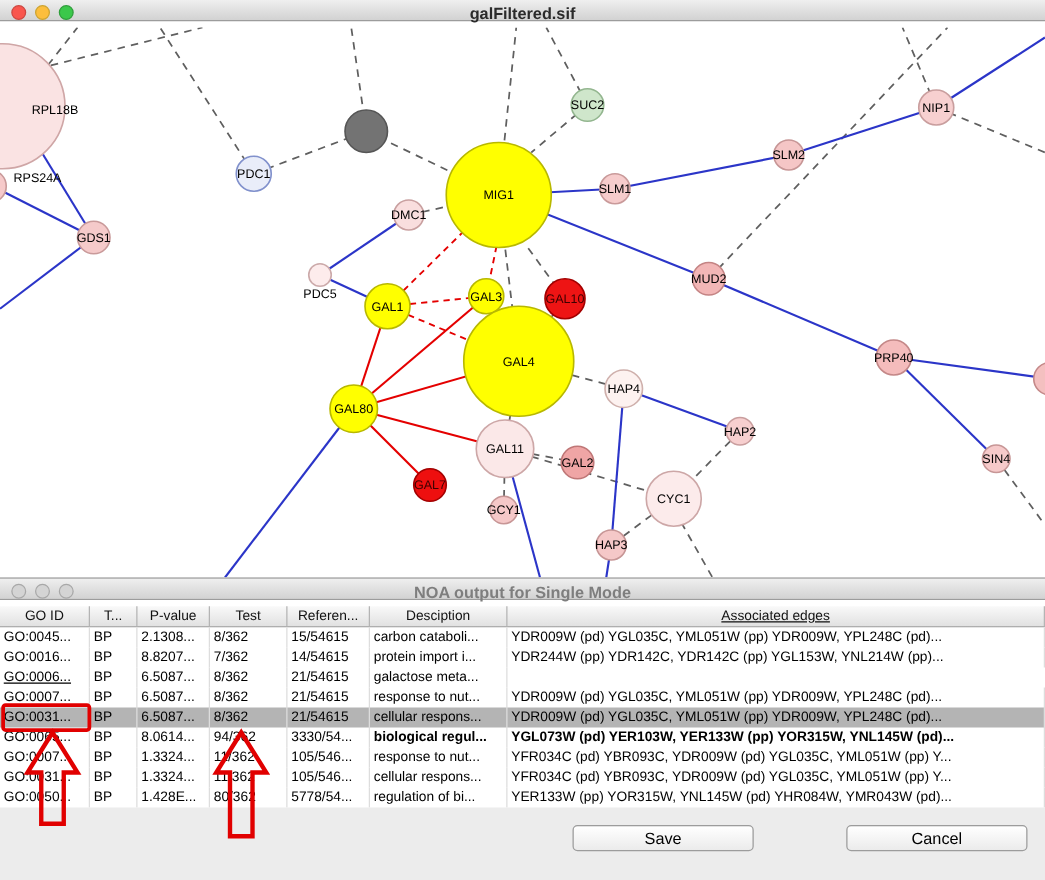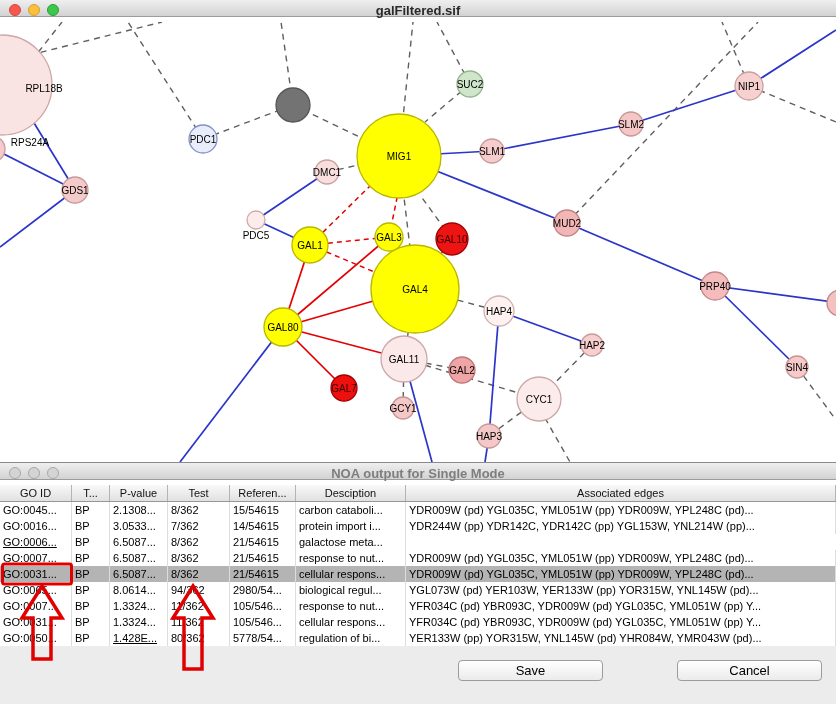--- a/index.html
+++ b/index.html
@@ -183,36 +183,36 @@
       </div>
       <div class="title inactive">NOA output for Single Mode</div>
     </div>
     <div class="thead" id="thead">
         <div class="th" style="width: 72px;">GO ID</div>
         <div class="th" style="width: 38px;">T...</div>
         <div class="th" style="width: 58px;">P-value</div>
         <div class="th" style="width: 62px;">Test</div>
         <div class="th" style="width: 66px;">Referen...</div>
         <div class="th" style="width: 110px;">Desciption</div>
-        <div class="th" style="width: 430px;">Associated edges</div>
+        <div class="th" style="width: 430px; text-decoration: underline;">Associated edges</div>
       </div>
     <div class="tbody" id="tbody">
         <div class="tr">
           <div class="td" style="width: 72px;">GO:0045...</div>
           <div class="td" style="width: 38px;">BP</div>
           <div class="td" style="width: 58px;">2.1308...</div>
           <div class="td" style="width: 62px;">8/362</div>
           <div class="td" style="width: 66px;">15/54615</div>
           <div class="td" style="width: 110px;">carbon cataboli...</div>
           <div class="td" style="width: 430px;">YDR009W (pd) YGL035C, YML051W (pp) YDR009W, YPL248C (pd)...</div>
         </div>
         <div class="tr">
           <div class="td" style="width: 72px;">GO:0016...</div>
           <div class="td" style="width: 38px;">BP</div>
-          <div class="td" style="width: 58px;">3.0533...</div>
+          <div class="td" style="width: 58px;">8.8207...</div>
           <div class="td" style="width: 62px;">7/362</div>
           <div class="td" style="width: 66px;">14/54615</div>
           <div class="td" style="width: 110px;">protein import i...</div>
           <div class="td" style="width: 430px;">YDR244W (pp) YDR142C, YDR142C (pp) YGL153W, YNL214W (pp)...</div>
         </div>
         <div class="tr">
           <div class="td" style="width: 72px; text-decoration: underline;">GO:0006...</div>
           <div class="td" style="width: 38px;">BP</div>
           <div class="td" style="width: 58px;">6.5087...</div>
           <div class="td" style="width: 62px;">8/362</div>
@@ -235,23 +235,23 @@
           <div class="td" style="width: 62px;">8/362</div>
           <div class="td" style="width: 66px;">21/54615</div>
           <div class="td" style="width: 110px;">cellular respons...</div>
           <div class="td" style="width: 430px;">YDR009W (pd) YGL035C, YML051W (pp) YDR009W, YPL248C (pd)...</div>
         </div>
         <div class="tr">
           <div class="td" style="width: 72px;">GO:0065...</div>
           <div class="td" style="width: 38px;">BP</div>
           <div class="td" style="width: 58px;">8.0614...</div>
           <div class="td" style="width: 62px;">94/362</div>
-          <div class="td" style="width: 66px;">2980/54...</div>
-          <div class="td" style="width: 110px;">biological regul...</div>
-          <div class="td" style="width: 430px;">YGL073W (pd) YER103W, YER133W (pp) YOR315W, YNL145W (pd)...</div>
+          <div class="td" style="width: 66px;">3330/54...</div>
+          <div class="td" style="width: 110px; font-weight: bold;">biological regul...</div>
+          <div class="td" style="width: 430px; font-weight: bold;">YGL073W (pd) YER103W, YER133W (pp) YOR315W, YNL145W (pd)...</div>
         </div>
         <div class="tr">
           <div class="td" style="width: 72px;">GO:0007...</div>
           <div class="td" style="width: 38px;">BP</div>
           <div class="td" style="width: 58px;">1.3324...</div>
           <div class="td" style="width: 62px;">11/362</div>
           <div class="td" style="width: 66px;">105/546...</div>
           <div class="td" style="width: 110px;">response to nut...</div>
           <div class="td" style="width: 430px;">YFR034C (pd) YBR093C, YDR009W (pd) YGL035C, YML051W (pp) Y...</div>
         </div>
@@ -260,21 +260,21 @@
           <div class="td" style="width: 38px;">BP</div>
           <div class="td" style="width: 58px;">1.3324...</div>
           <div class="td" style="width: 62px;">11/362</div>
           <div class="td" style="width: 66px;">105/546...</div>
           <div class="td" style="width: 110px;">cellular respons...</div>
           <div class="td" style="width: 430px;">YFR034C (pd) YBR093C, YDR009W (pd) YGL035C, YML051W (pp) Y...</div>
         </div>
         <div class="tr">
           <div class="td" style="width: 72px;">GO:0050...</div>
           <div class="td" style="width: 38px;">BP</div>
-          <div class="td" style="width: 58px; text-decoration: underline;">1.428E...</div>
+          <div class="td" style="width: 58px;">1.428E...</div>
           <div class="td" style="width: 62px;">80/362</div>
           <div class="td" style="width: 66px;">5778/54...</div>
           <div class="td" style="width: 110px;">regulation of bi...</div>
           <div class="td" style="width: 430px;">YER133W (pp) YOR315W, YNL145W (pd) YHR084W, YMR043W (pd)...</div>
         </div>
       </div>
     <div class="footer">
       <button class="mac-btn save">Save</button>
       <button class="mac-btn cancel">Cancel</button>
     </div>

